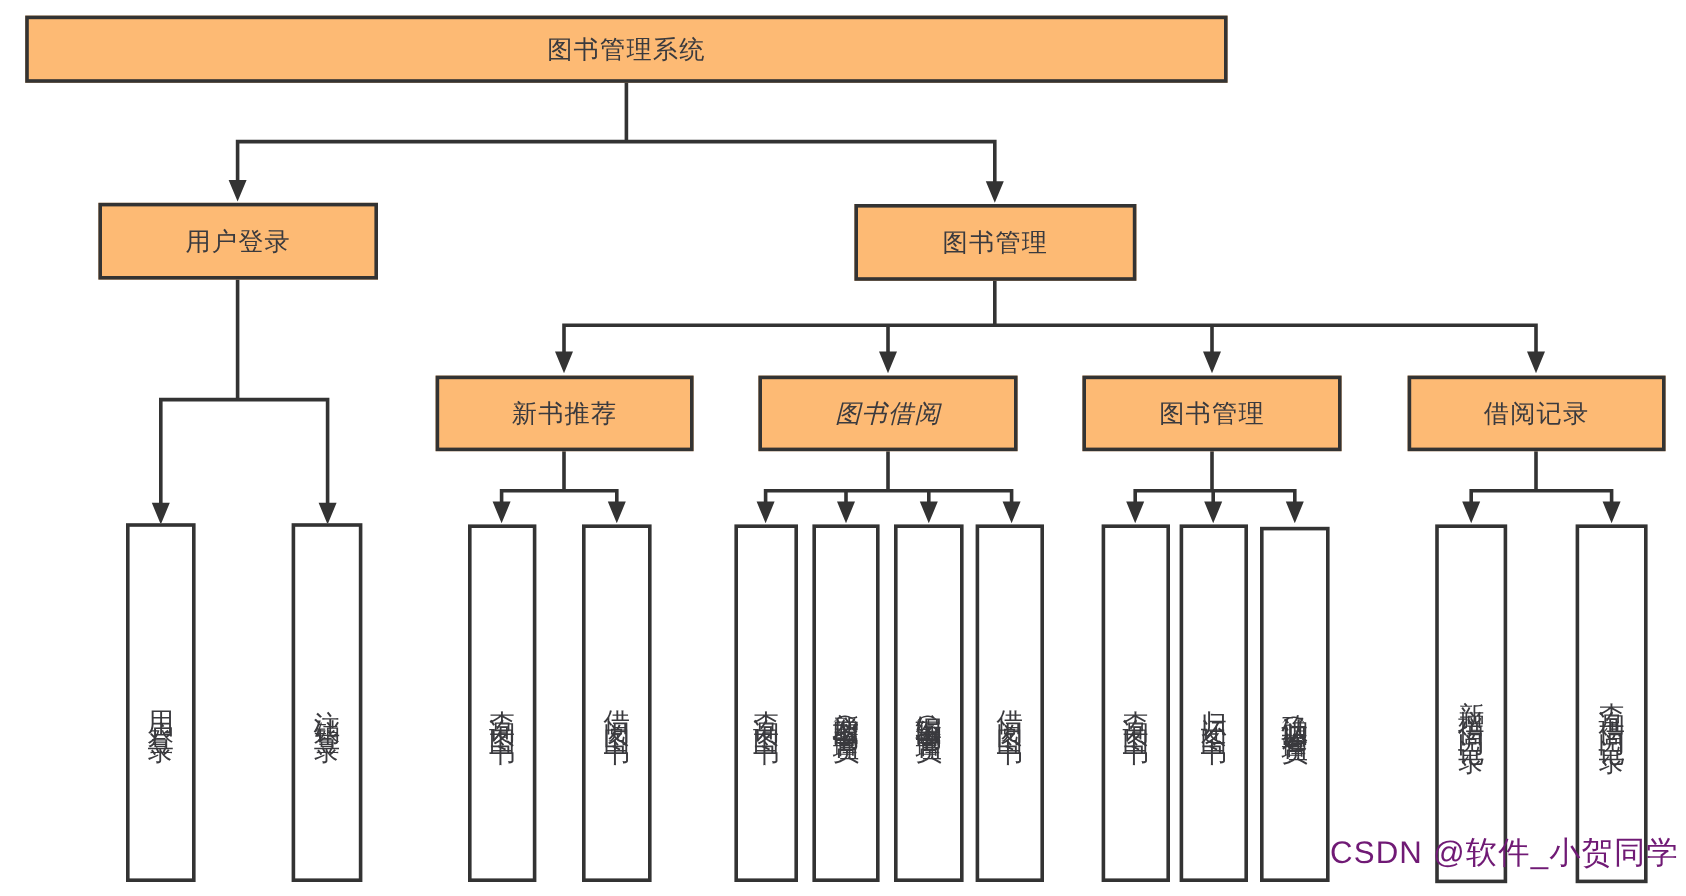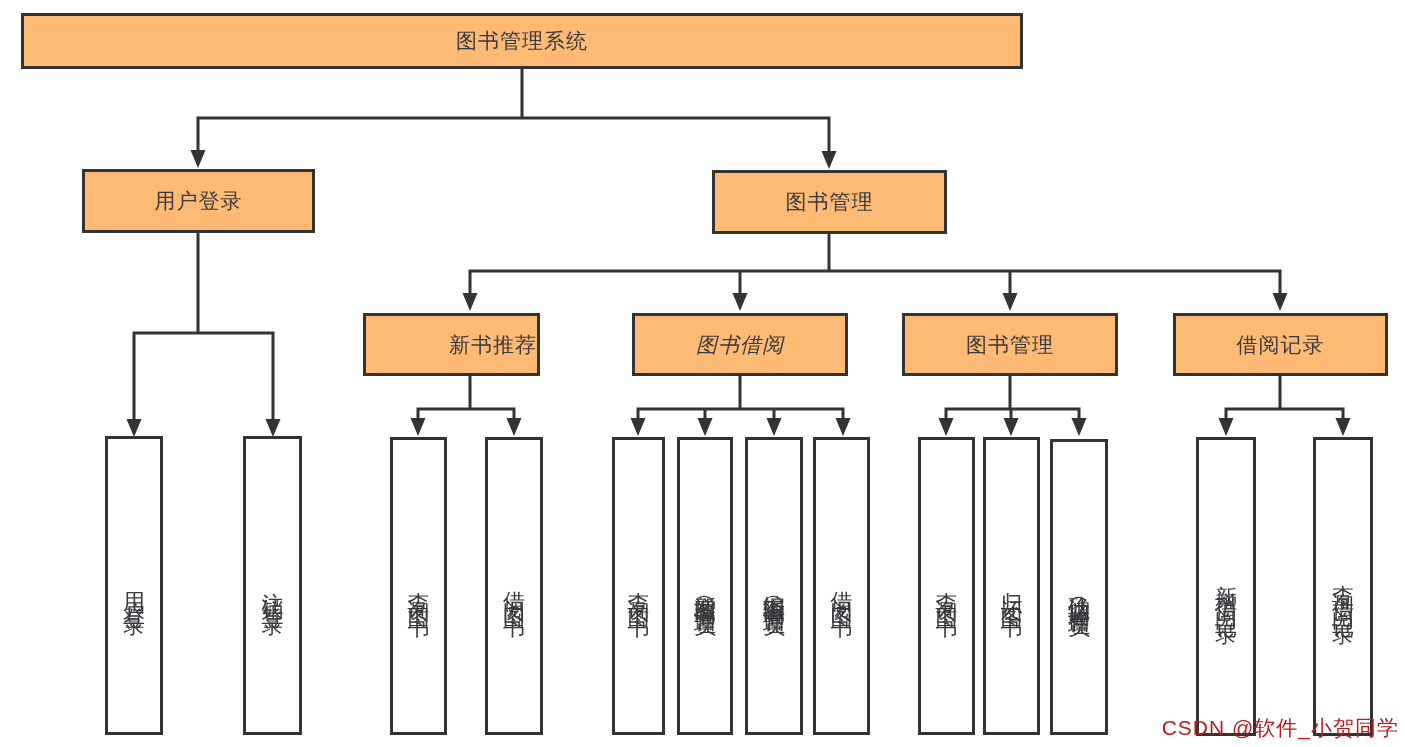--- a/index.html
+++ b/index.html
@@ -30,23 +30,23 @@
     writing-mode:vertical-rl;
     text-orientation:mixed;
     font-size:22px;color:#3a3a3e;
     letter-spacing:8px;
     line-height:1;
     padding-top:8px;
   }
   #connectors{position:absolute;left:0;top:0;}
   #watermark{
     position:absolute;
-    right:6px;bottom:5px;
-    font-size:21px;
-    color:#b91c1c;
+    right:6px;bottom:19px;
+    font-size:26px;
+    color:#701a75;
     letter-spacing:1px;
     white-space:nowrap;
   }
 </style>
 </head>
 <body>
 
 <div id="stage">
 
   <svg id="connectors" width="1405" height="747" viewBox="0 0 1405 747">
@@ -84,21 +84,21 @@
     <span>图书管理系统</span>
   </div>
 
   <div class="hbox" style="left:82px;top:169px;width:233px;height:64px;">
     <span>用户登录</span>
   </div>
   <div class="hbox" style="left:712px;top:170px;width:235px;height:64px;">
     <span>图书管理</span>
   </div>
 
-  <div class="hbox" style="left:363px;top:313px;width:177px;height:63px;justify-content:flex-end;">
+  <div class="hbox" style="left:363px;top:313px;width:215px;height:63px;">
     <span>新书推荐</span>
   </div>
   <div class="hbox" style="left:632px;top:313px;width:216px;height:63px;font-style:italic;">
     <span>图书借阅</span>
   </div>
   <div class="hbox" style="left:902px;top:313px;width:216px;height:63px;">
     <span>图书管理</span>
   </div>
   <div class="hbox" style="left:1173px;top:313px;width:215px;height:63px;">
     <span>借阅记录</span>

